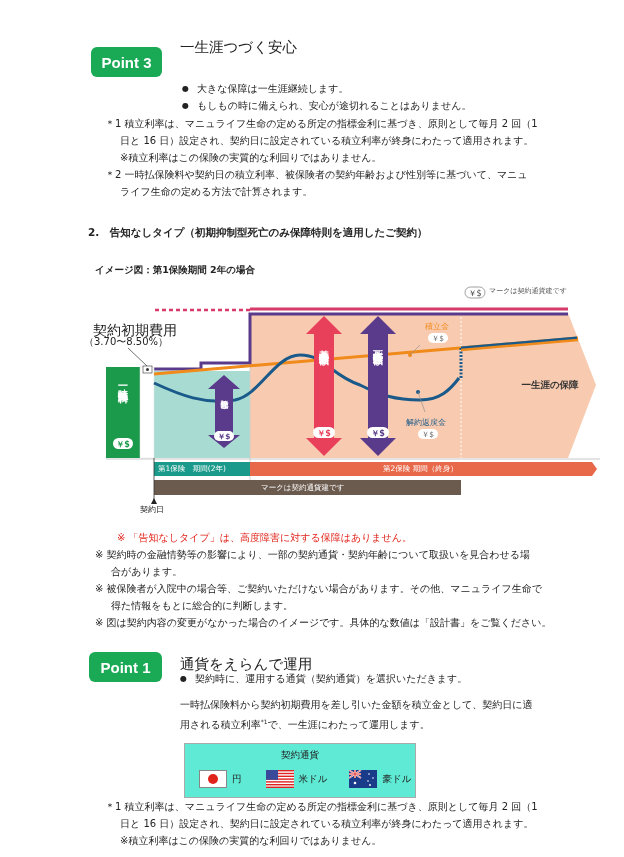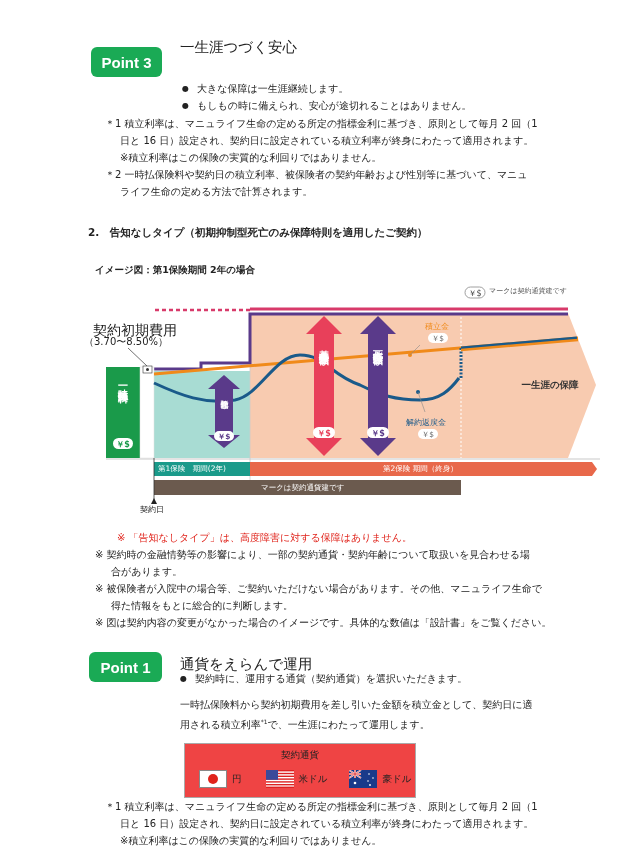--- a/index.html
+++ b/index.html
@@ -8,21 +8,21 @@
   .abs { position:absolute; }
   .point-badge { position:absolute; background:#1aaa55; color:#fff; font-weight:bold;
                  font-family:"Liberation Sans", sans-serif; border-radius:6px;
                  display:flex; align-items:center; justify-content:center; font-size:15px; }
   .title { position:absolute; font-size:14.5px; color:#222; }
   .txt { position:absolute; font-size:10px; line-height:17px; color:#222; white-space:nowrap; }
   .bullet::before { content:"●"; margin-right:8px; font-size:8px; vertical-align:1px; }
   .note-red { color:#e0231b;margin-left:22px; }
   .sec-head { position:absolute; font-size:10.5px; font-weight:bold; color:#222; }
   .chart-text { font-family:"DejaVu Sans", sans-serif; }
-  .currency-box { position:absolute; border:1.5px solid #aaa; background:#ef4444; }
+  .currency-box { position:absolute; border:1.5px solid #aaa; background:#5eead4; }
   .flag { display:inline-block; vertical-align:middle; }
 </style>
 </head>
 <body>
 
 <div class="point-badge" style="left:91px;top:47px;width:71px;height:30px;">Point 3</div>
 <div class="title" style="left:180px;top:38px;text-align:right;">一生涯つづく安心</div>
 
 <div class="txt bullet" style="left:182px;top:80px;">大きな保障は一生涯継続します。</div>
 <div class="txt bullet" style="left:182px;top:97px;">もしもの時に備えられ、安心が途切れることはありません。</div>

